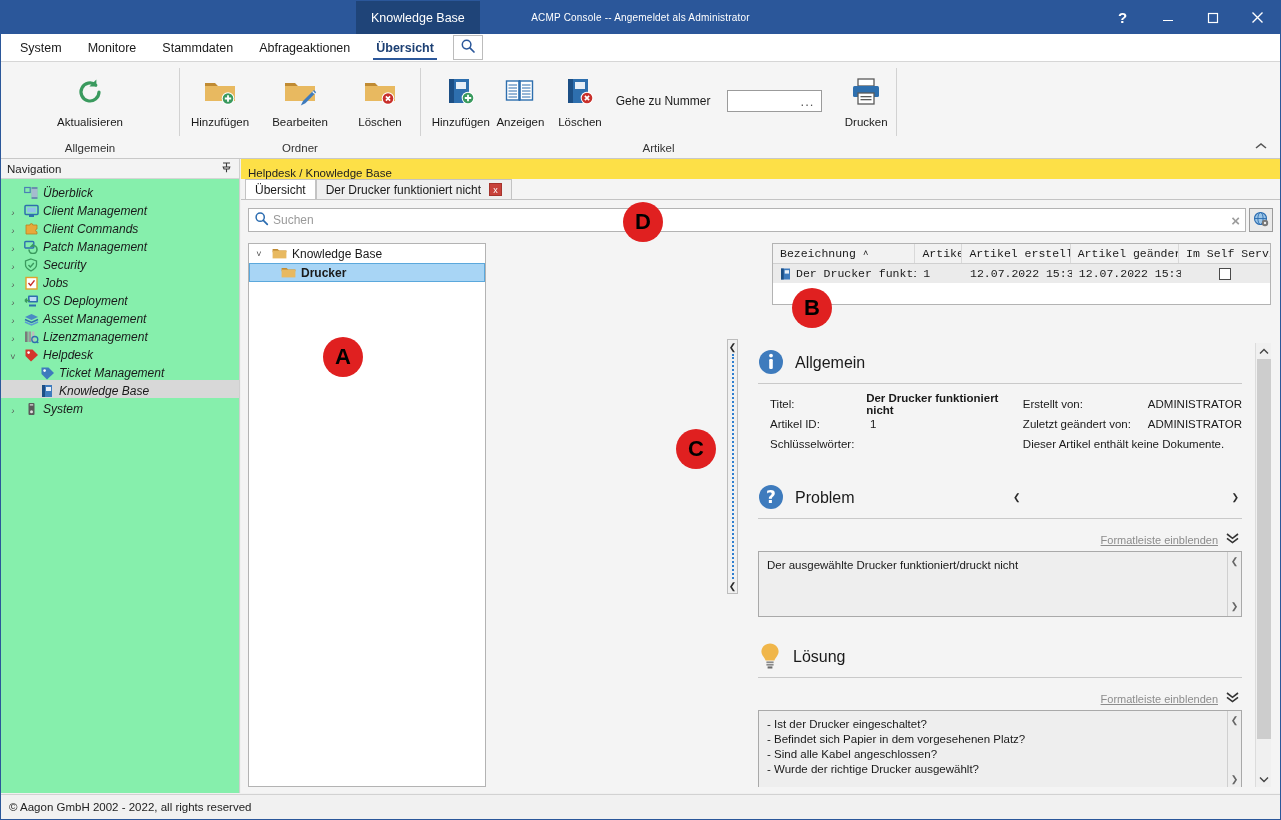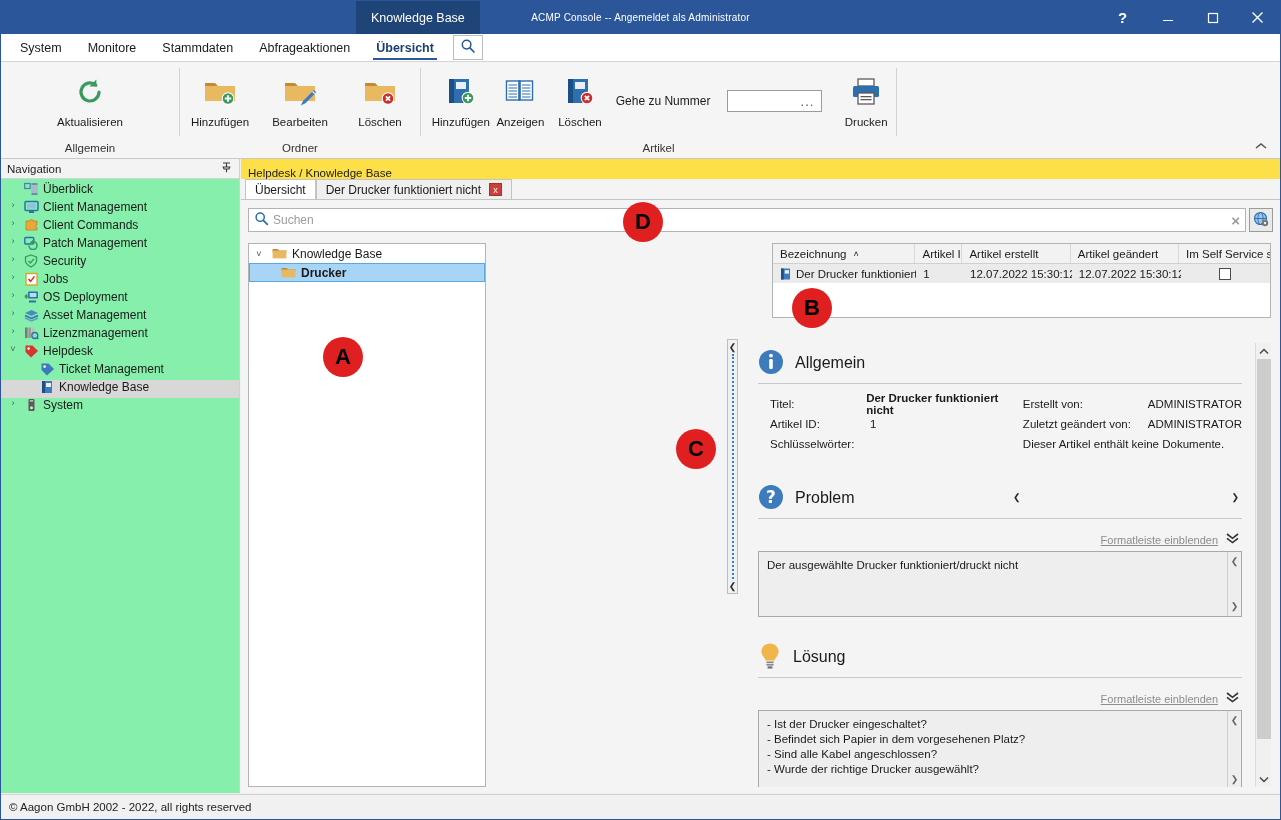--- a/index.html
+++ b/index.html
@@ -115,22 +115,22 @@
     background: #86efac; border-right: 1px solid #cfcfcf;
   }
   .nav-header {
     height: 20px; background: #f3f3f3; border-bottom: 1px solid #d5d5d5;
     display: flex; align-items: center; padding: 0 6px;
     font-size: 11.5px; color: #222;
   }
   .nav-header .pin { margin-left: auto; color: #444; }
   .nav-list { padding-top: 3px; }
   .nav-row {
-    height: 18px; display: flex; align-items: flex-start; font-size: 12px;
-    padding-left: 4px; white-space: nowrap;
+    height: 18px; display: flex; align-items: flex-end; font-size: 12px;
+    padding-left: 4px; white-space: nowrap; font-style: italic;
   }
   .nav-row.selected { background: #d8d8d8; }
   .nav-arrow {
     width: 16px; display: flex; align-items: center; justify-content: center;
     color: #555; font-size: 9px;
   }
   .nav-ico { width: 20px; display: flex; align-items: center; justify-content: center; }
   .nav-lbl { margin-left: 2px; }
   .nav-row.lvl2 { padding-left: 36px; }
 
@@ -196,22 +196,22 @@
     justify-content: space-between; padding: 2px 0;
   }
   .vsplit .dots {
     position: absolute; top: 14px; bottom: 14px; left: 4px; width: 1px;
     border-left: 2px dotted #2f7fd0;
   }
   .vsplit .ar { color: #2a2a2a; font-size: 9px; z-index: 1; }
 
   
   .gridbox {
-    position: absolute; left: 531px; right: 9px; top: 84px; height: 75px;
-    background: #fff; border: 1px solid #b3b3b3;
+    position: absolute; left: 531px; right: 9px; top: 84px; height: 62px;
+    background: #fff; border: 1px solid #b3b3b3; font-family: Liberation Mono, monospace;
   }
   .grid-head { display: flex; height: 20px; background: #f2f2f2; border-bottom: 1px solid #d0d0d0; }
   .gh {
     display: flex; align-items: center; font-size: 11.5px; color: #1a1a1a;
     border-right: 1px solid #d9d9d9; padding-left: 7px; overflow: hidden;
     white-space: nowrap;
   }
   .grid-row { display: flex; height: 19px; background: #ebebeb; align-items: center; }
   .gc {
     display: flex; align-items: center; font-size: 11.5px; padding-left: 7px;

